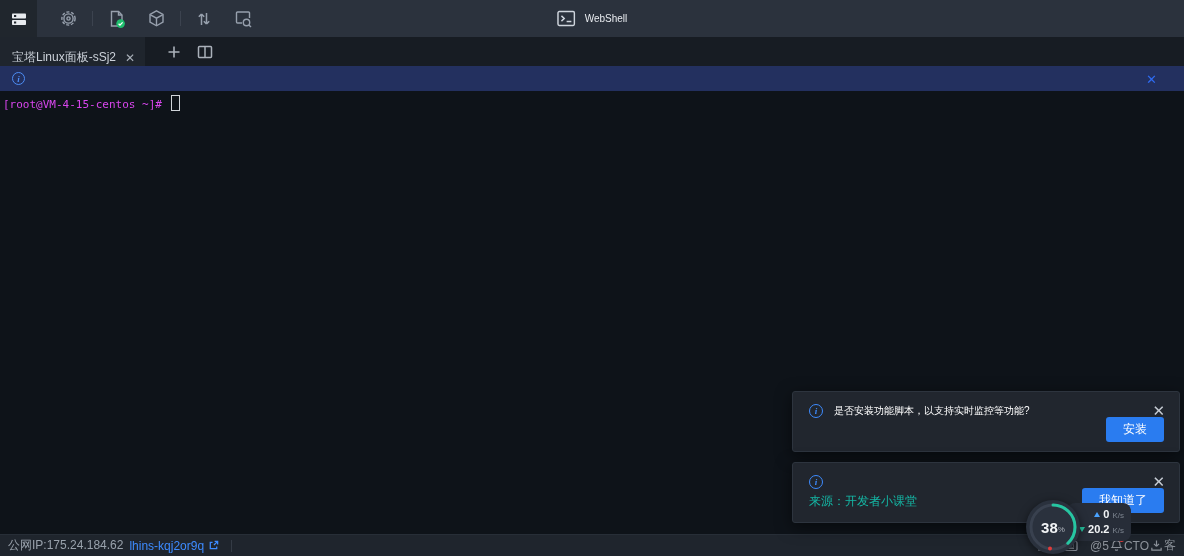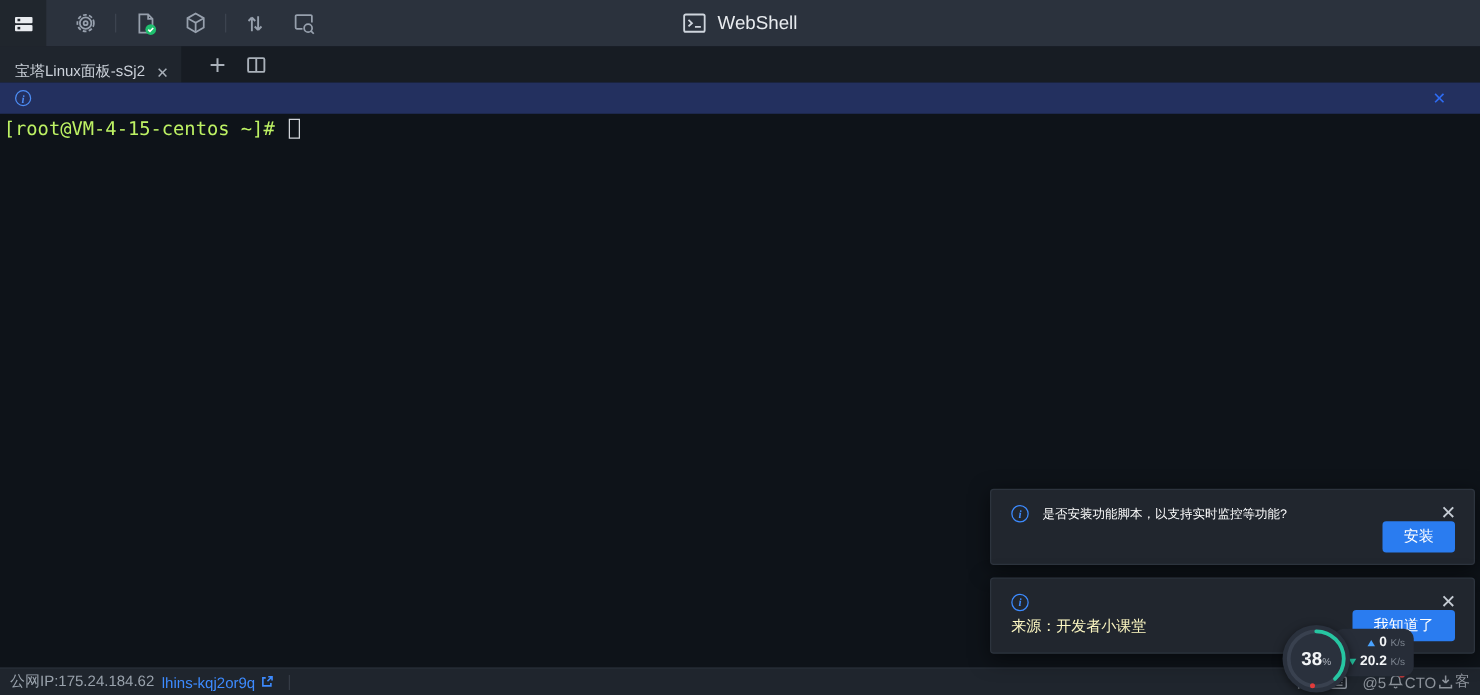--- a/index.html
+++ b/index.html
@@ -11,21 +11,21 @@
   }
   svg { display:block; }
 
   
   .topbar { height:37px; background:#2b323d; display:flex; align-items:center; position:relative; flex:0 0 auto; }
   .tb-tile { width:37px; height:37px; background:#20262d; display:flex; align-items:center; justify-content:center; color:#e8ebef; cursor:pointer; }
   .tb-icon { color:#97a0ad; margin:0 10px; cursor:pointer; display:flex; align-items:center; }
   .tb-icon:first-of-type { margin-left:12px; }
   .tb-divider { width:1px; height:15px; background:#3c434f; margin:0 4px; }
   .title-center { position:absolute; left:50%; top:0; height:37px; transform:translateX(-50%);
-    display:flex; align-items:center; gap:9px; color:#e8ebef; font-size:15px; }
+    display:flex; align-items:center; gap:9px; color:#e8ebef; font-size:10px; }
   .title-center .logo { color:#cfd5dd; }
 
   
   .tabbar { height:29px; background:#171c23; display:flex; align-items:center; flex:0 0 auto; }
   .tab { height:29px; background:#1f252d; display:flex; align-items:center; padding:12px 10px 0 12px; gap:9px;
     font-size:12px; color:#ccd2da; cursor:pointer; }
   .tab-close { color:#a9b0b9; font-size:12px; line-height:1; cursor:pointer; }
   .newtab-btn { margin-left:22px; color:#aab1ba; cursor:pointer; display:flex; }
   .split-btn { margin-left:16px; color:#aab1ba; cursor:pointer; display:flex; }
 
@@ -34,21 +34,21 @@
   .info-circle { width:13px; height:13px; border:1px solid #4d8df5; border-radius:50%; color:#4d8df5;
     font-size:9px; font-weight:bold; display:flex; align-items:center; justify-content:center; flex:0 0 auto;
     font-family:"Liberation Serif","DejaVu Serif",serif; font-style:italic; }
   .banner-text { color:#c5d0ef; font-size:12px; margin-left:10px; }
   .banner-link { color:#c5d0ef; text-decoration:underline; cursor:pointer; }
   .banner-close { position:absolute; right:27px; top:50%; transform:translateY(-50%);
     color:#2e6bf2; font-size:13px; font-weight:bold; cursor:pointer; line-height:1; }
 
   
   .terminal { flex:1 1 auto; background:#0e1319; padding:3px 3px; cursor:text; }
-  .prompt { font-family:"DejaVu Sans Mono","Liberation Mono",monospace; font-size:15px; color:#bef264; white-space:pre; }
+  .prompt { font-family:"DejaVu Sans Mono","Liberation Mono",monospace; font-size:11px; color:#d946ef; white-space:pre; }
   .cursor { display:inline-block; width:9px; height:16px; border:1px solid #d0d4d9; vertical-align:-3px; margin-left:2px; }
 
   
   .statusbar { height:22px; background:#1f252d; border-top:1px solid #272e37; display:flex; align-items:center;
     padding:0 8px; font-size:12px; color:#99a2ac; flex:0 0 auto; }
   .status-link { color:#3d8bff; margin-left:6px; display:flex; align-items:center; gap:4px; cursor:pointer; }
   .status-divider { width:1px; height:12px; background:#343b45; margin-left:12px; }
   .status-right { margin-left:auto; display:flex; align-items:center; gap:12px; color:#8a919b; position:relative; }
   .sb-icon { cursor:pointer; display:flex; }
 
@@ -62,21 +62,21 @@
     border:1px solid #2d343e; border-radius:3px; box-shadow:0 4px 16px rgba(0,0,0,0.5); z-index:5; }
   .popup-1 { top:391px; }
   .popup-2 { top:462px; }
   .popup-head { display:flex; align-items:center; padding:11px 14px 0 16px; }
   .popup-info { width:14px; height:14px; border:1.5px solid #3d8bff; color:#3d8bff; }
   .popup-msg { color:#ffffff; font-size:10px; margin-left:11px; }
   .popup-close { margin-left:auto; color:#c6ccd4; font-size:15px; line-height:1; cursor:pointer; }
   .btn-primary { position:absolute; right:15px; bottom:9px; background:#2a7cf0; color:#ffffff;
     font-size:12px; padding:4px 17px; border-radius:3px; border:none; cursor:pointer;
     font-family:"Liberation Sans","DejaVu Sans",sans-serif; }
-  .popup-source { position:absolute; left:16px; bottom:12px; color:#fef9c3; font-size:12px; }
+  .popup-source { position:absolute; left:16px; bottom:12px; color:#14b8a6; font-size:12px; }
 
   
   .overlay { position:absolute; left:0; top:0; width:1184px; height:556px; pointer-events:none; }
   .speed-badge { position:absolute; left:1067px; top:503px; width:64px; height:38px; background:#272d38;
     border-radius:8px; z-index:6; display:flex; flex-direction:column; justify-content:center; gap:1px;
     padding-right:7px; pointer-events:auto; }
   .speed-row { display:flex; align-items:baseline; justify-content:flex-end; gap:3px; line-height:1.2; }
   .speed-val { color:#f2f4f6; font-size:11px; font-weight:bold; }
   .speed-unit { color:#7d8590; font-size:8px; }
   .arrow-up { width:0; height:0; border-left:3.5px solid transparent; border-right:3.5px solid transparent;

